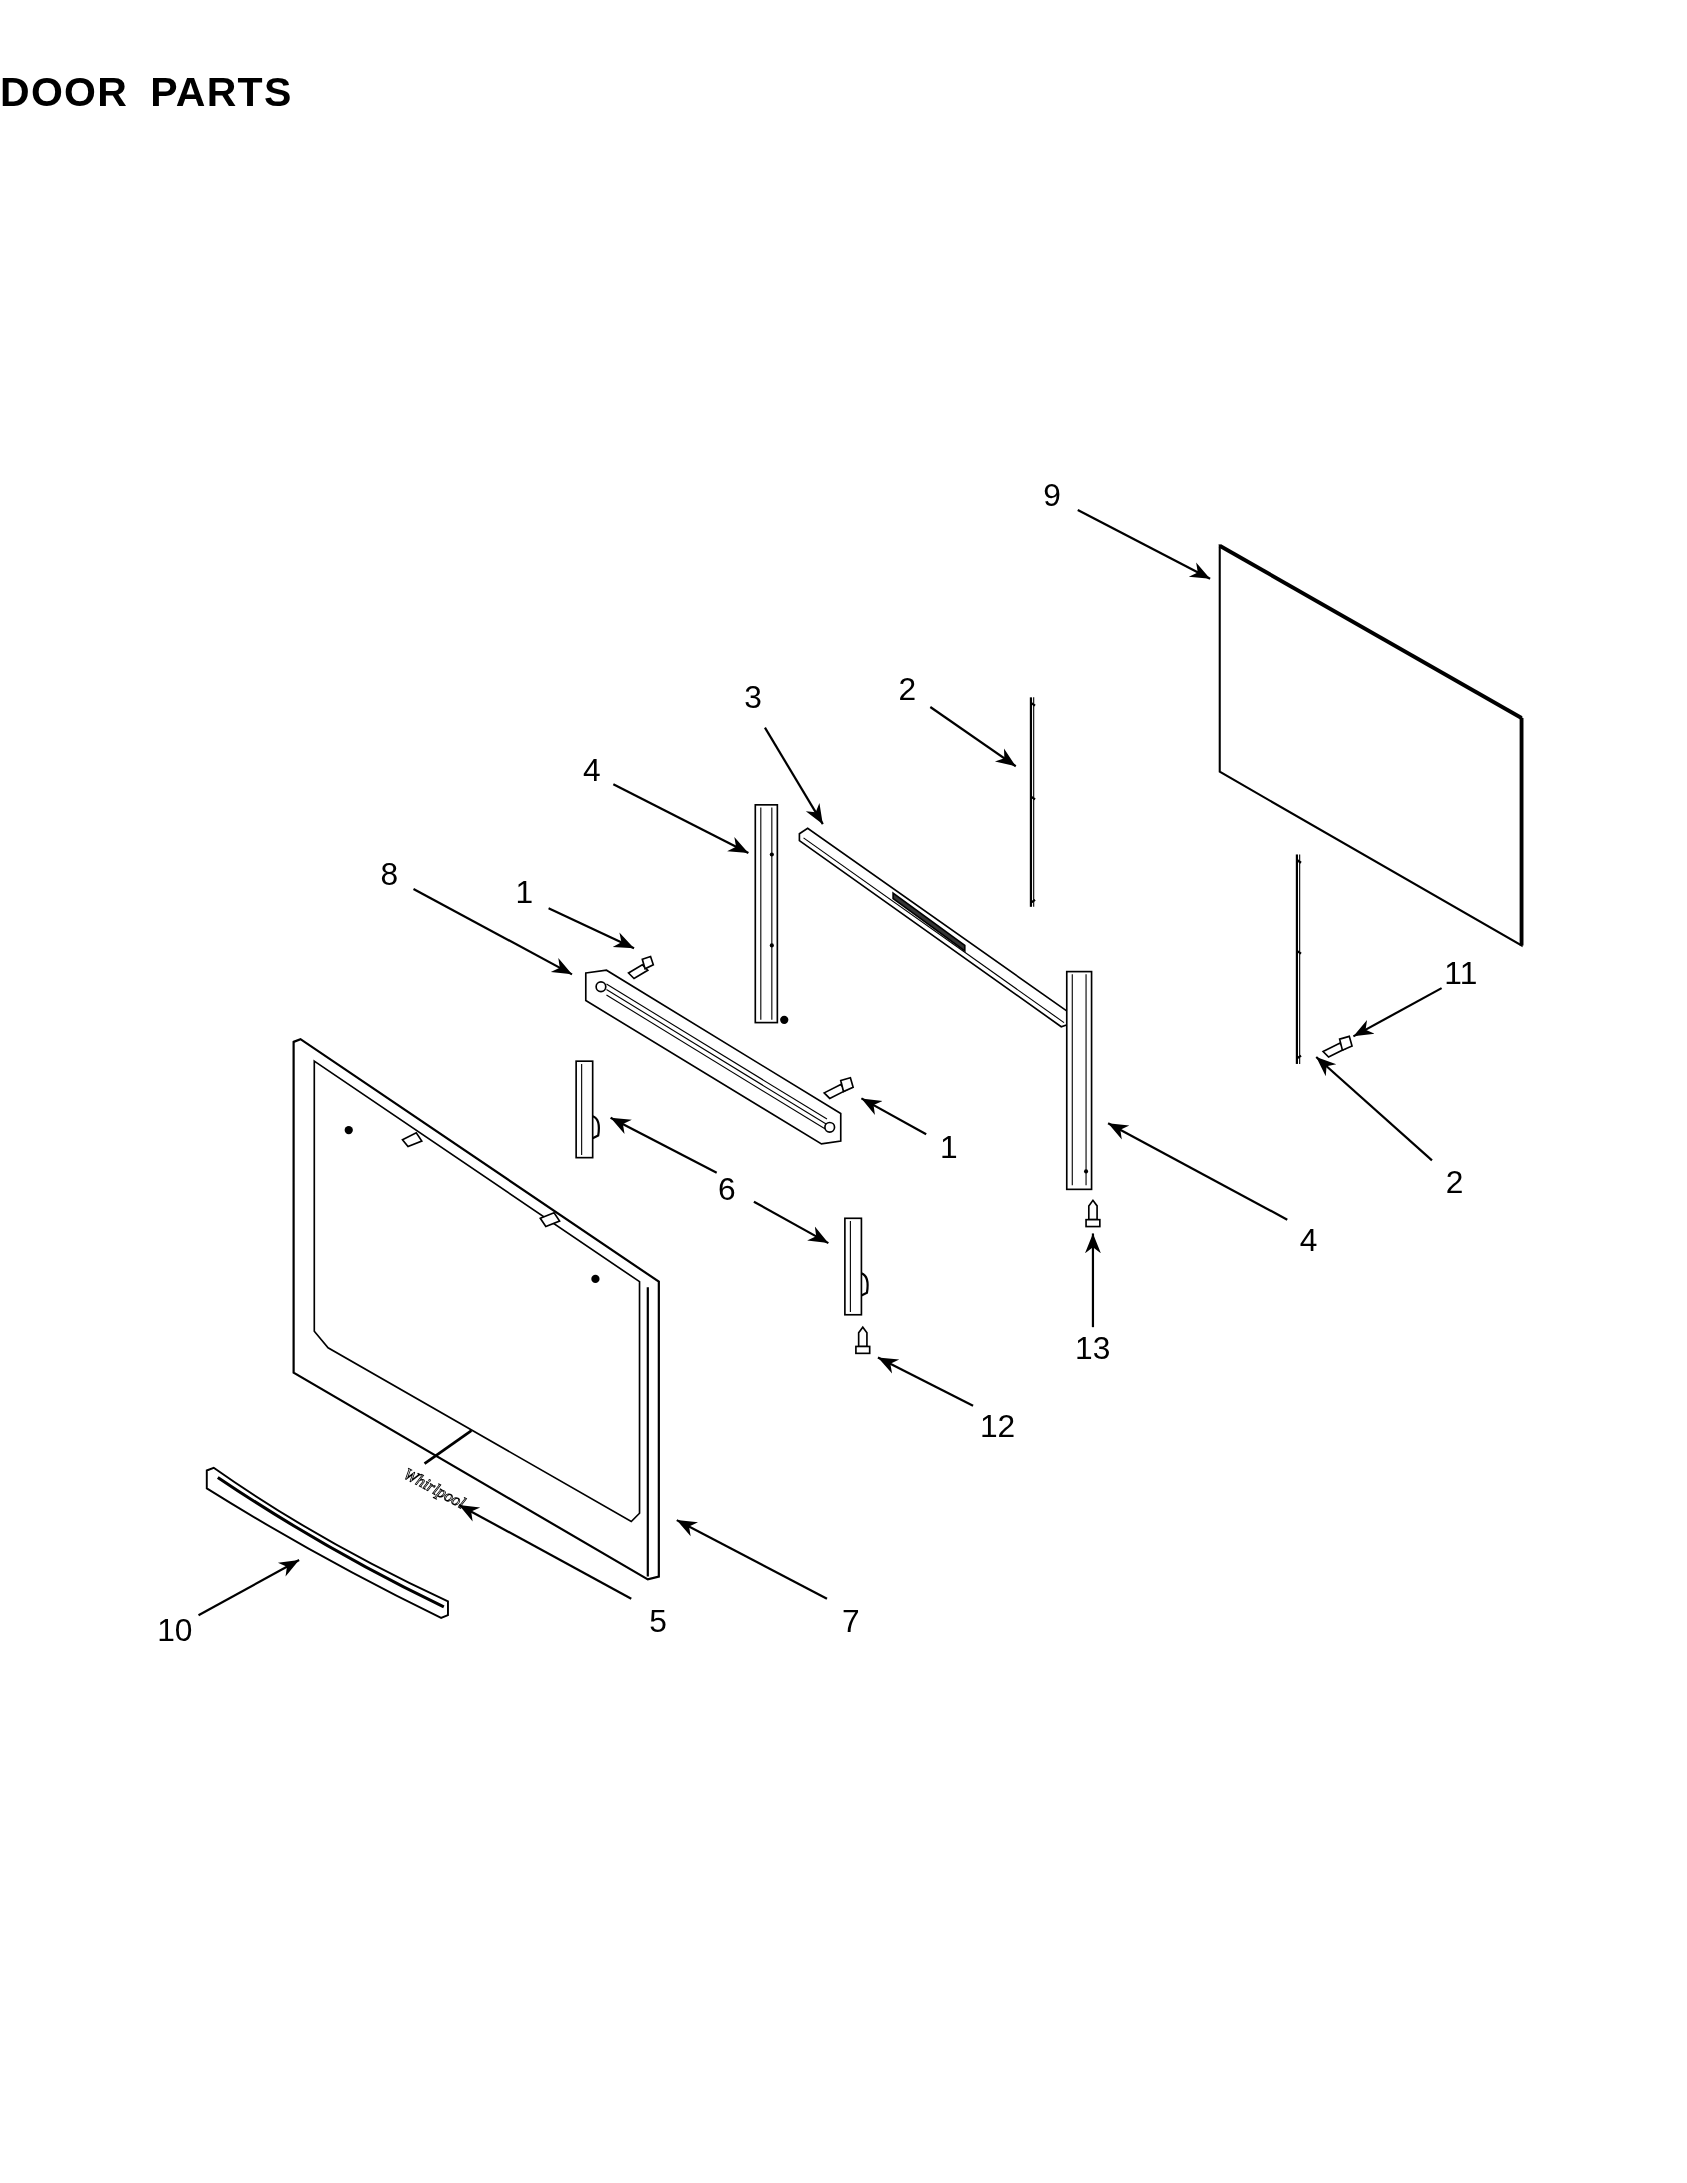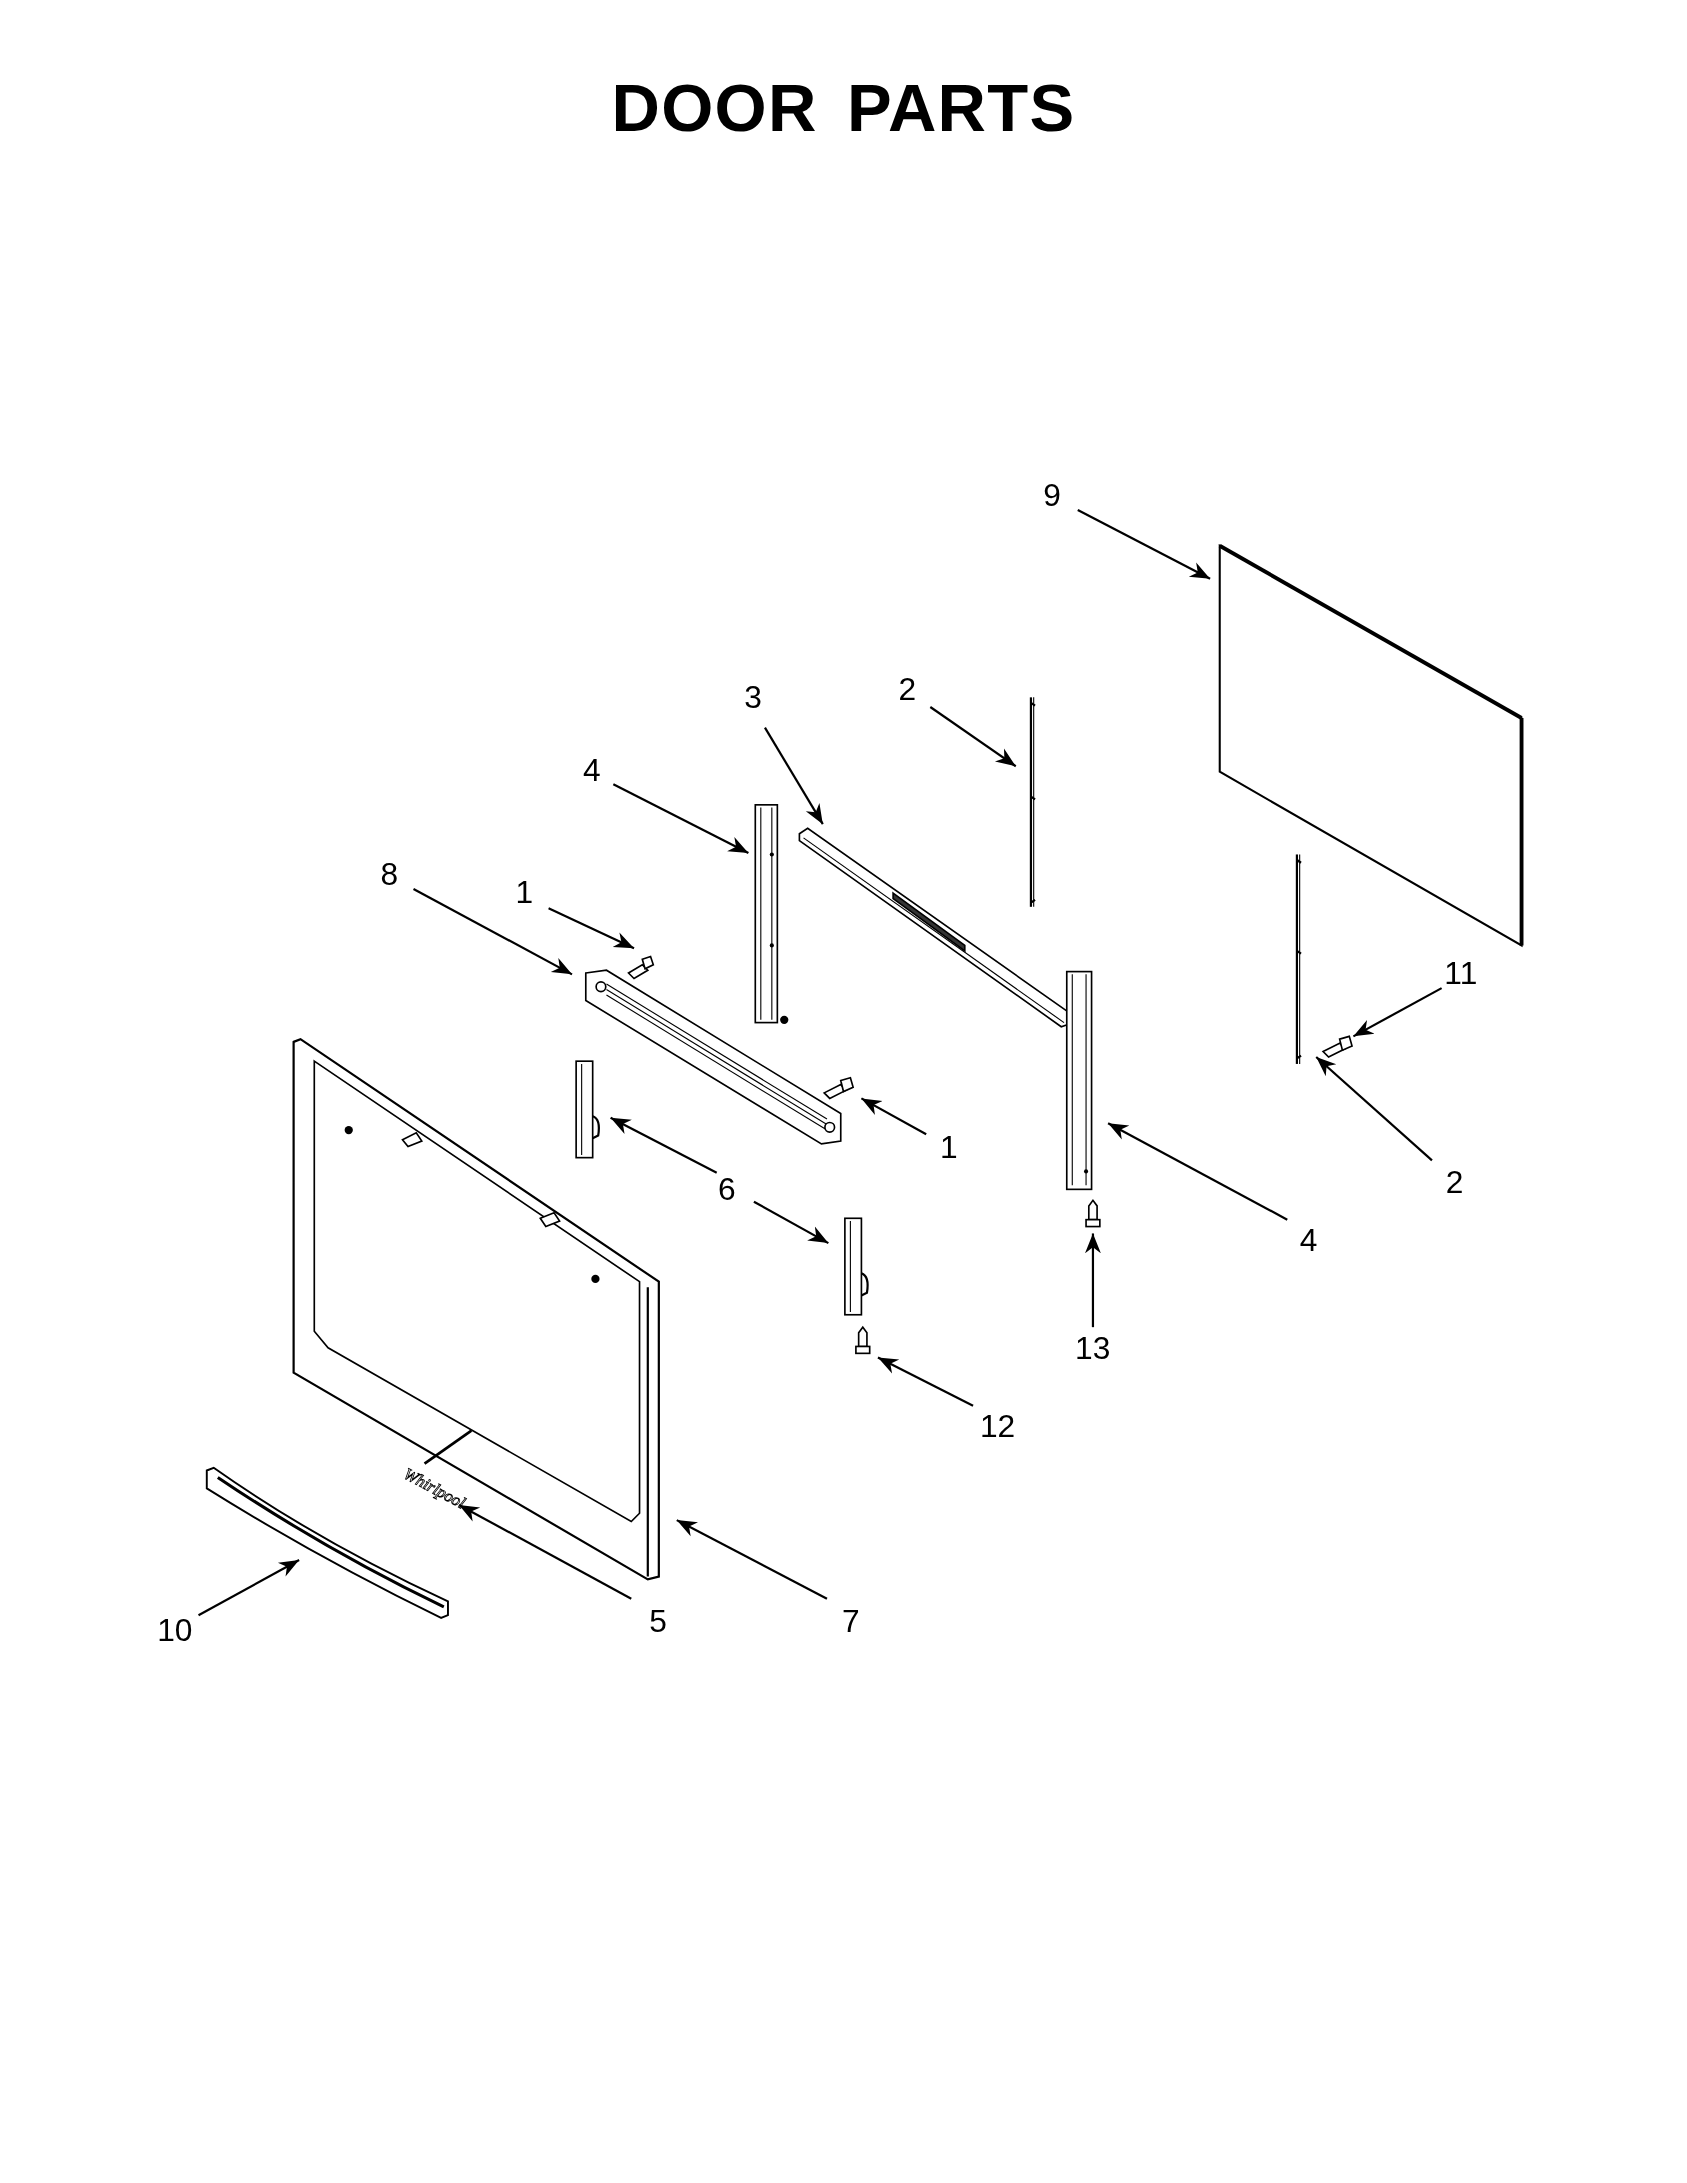--- a/index.html
+++ b/index.html
@@ -1,17 +1,17 @@
 <!DOCTYPE html>
 <html style="font-size:10.6px"><head>
 <meta charset="utf-8">
 <style>
   html, body { margin: 0; padding: 0; background: #ffffff; }
   body { width: 1687px; height: 2183px; position: relative; overflow: hidden; font-family: "Liberation Sans", sans-serif; }
-  .title { position: absolute; left: 0; width: 1687px; top: 69px; text-align: center; font-weight: bold; font-size: 67px; letter-spacing: 1.3px; color: #000; word-spacing: 9.3px; }
+  .title { position: absolute; left: 0; width: 1687px; top: 69px; font-weight: bold; font-size: 41px; letter-spacing: 1.3px; color: #000; word-spacing: 9.3px; }
   svg.diagram { position: absolute; left: 0; top: 0; width: 1687px; height: 2183px; }
   .callout { font-family: "Liberation Sans", sans-serif; font-size: 23px; fill: #000; }
   .ln { stroke: #000; fill: none; stroke-width: 1.6; }
   .thin { stroke: #000; fill: none; stroke-width: 0.8; }
   .thick { stroke: #000; fill: none; stroke-width: 2.8; }
   .part { fill: #fff; stroke: #000; stroke-width: 1.2; }
 </style>
 </head>
 <body>
 

